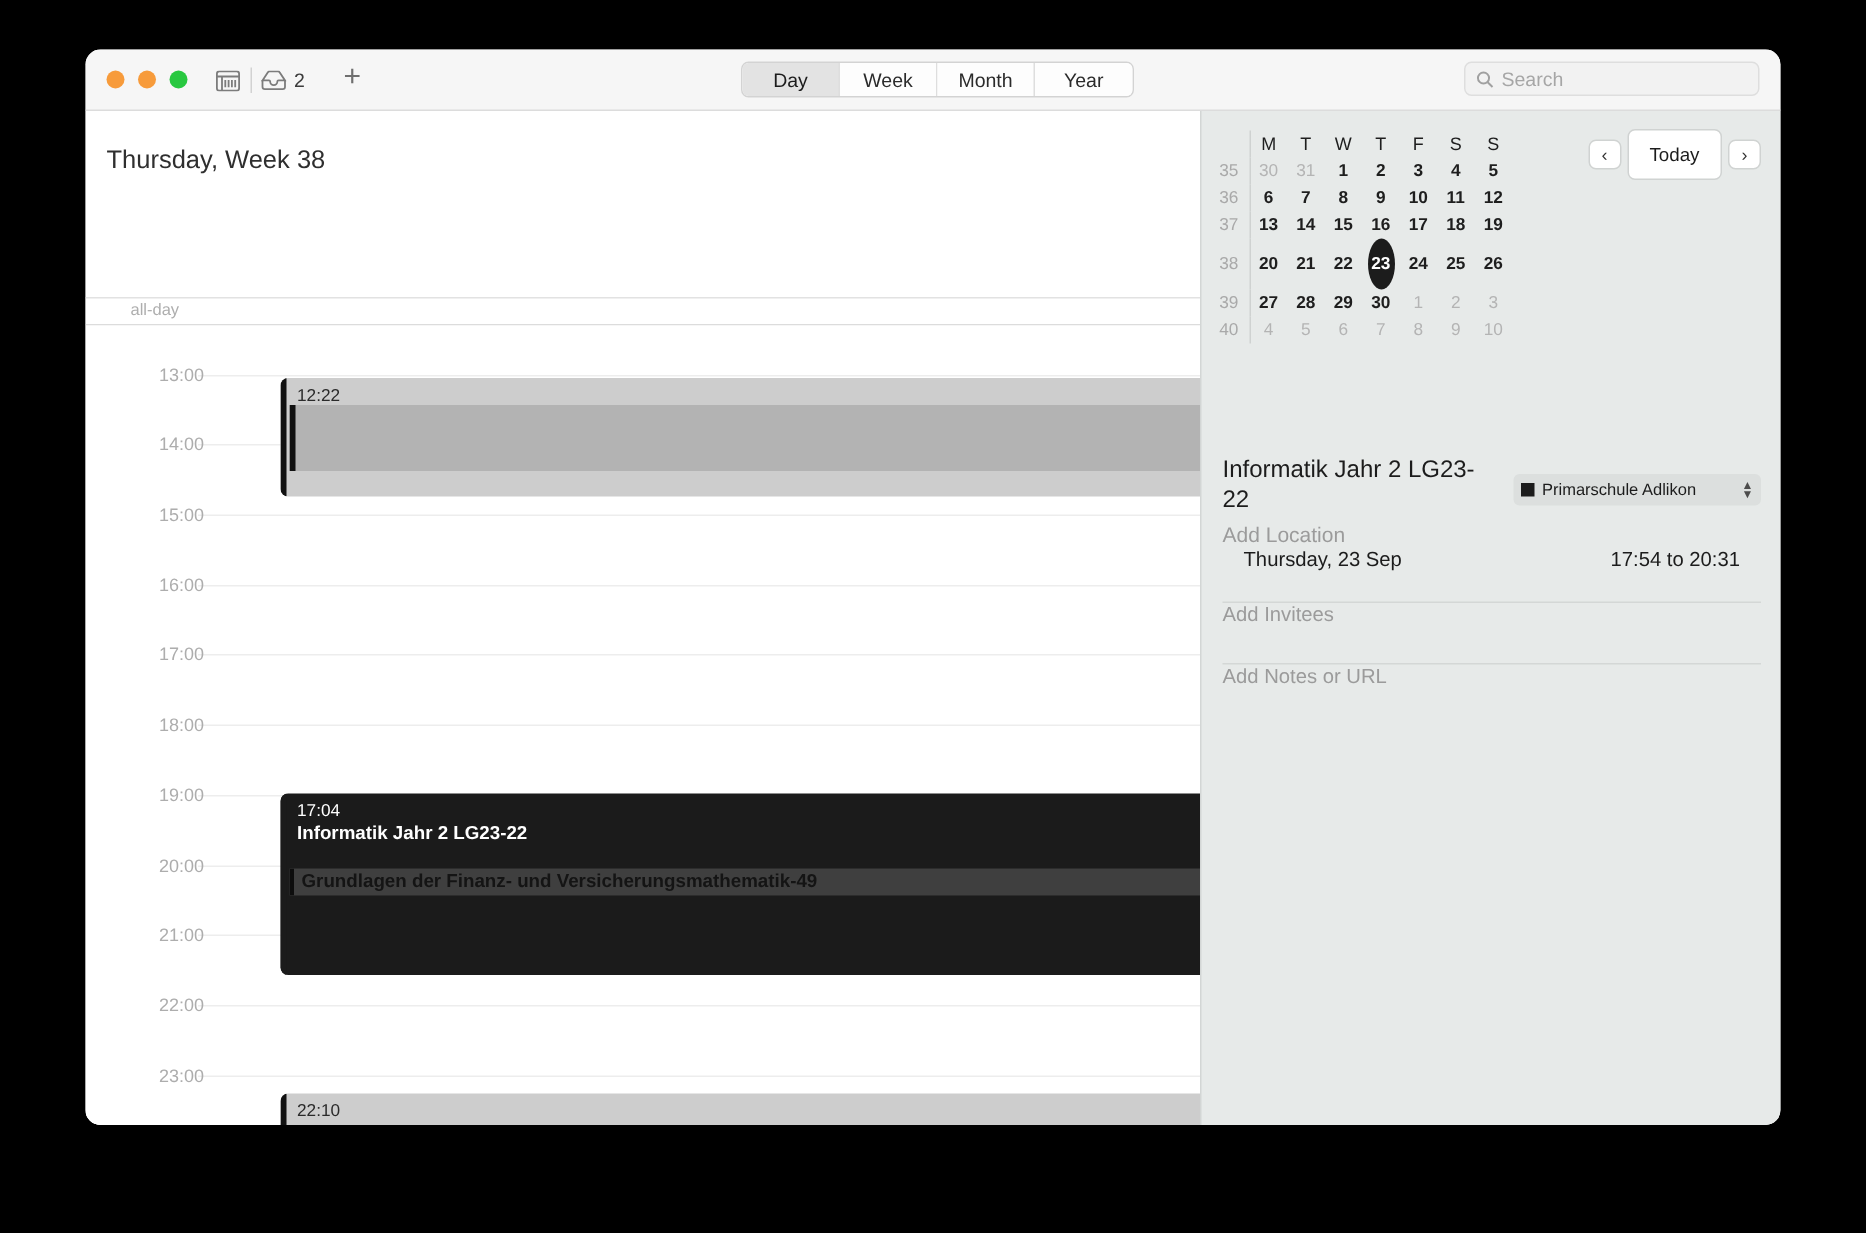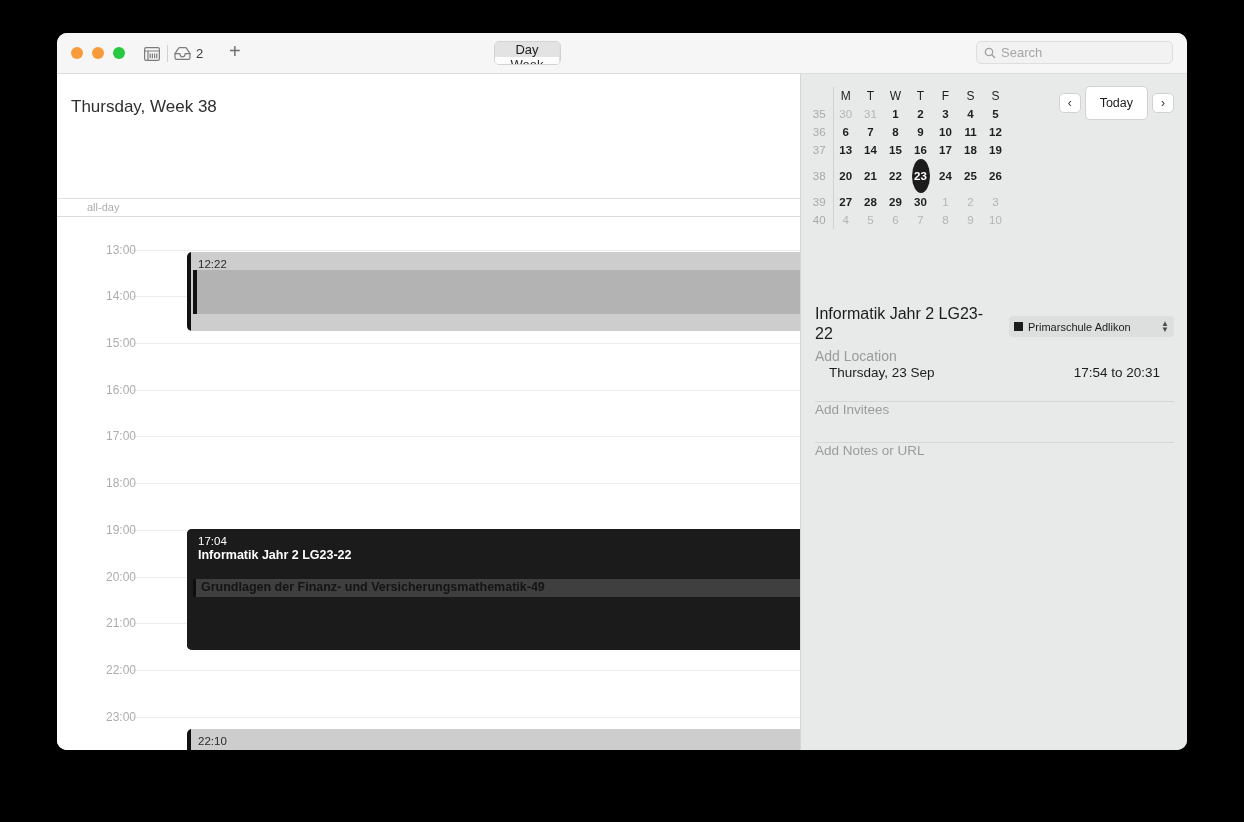--- a/index.html
+++ b/index.html
@@ -51,21 +51,20 @@
   #inbox-count { font-size: 13px; color: #3c3c3c; }
 
   
   #view-segment {
     position: absolute; left: 437px; top: 8px;
     height: 24px; display: flex;
     background: #fdfdfd;
     border: 1px solid #d3d3d3;
     border-radius: 5px;
     overflow: hidden;
-    flex-direction: column;
   }
   .seg {
     display: flex; align-items: center; justify-content: center;
     min-width: 65px; padding: 0 12px;
     font-size: 13px; color: #2b2b2b;
     border-right: 1px solid #dedede;
     background: #fdfdfd;
   }
   .seg:last-child { border-right: none; }
   .seg.active { background: #e3e3e3; color: #1c1c1c; }

